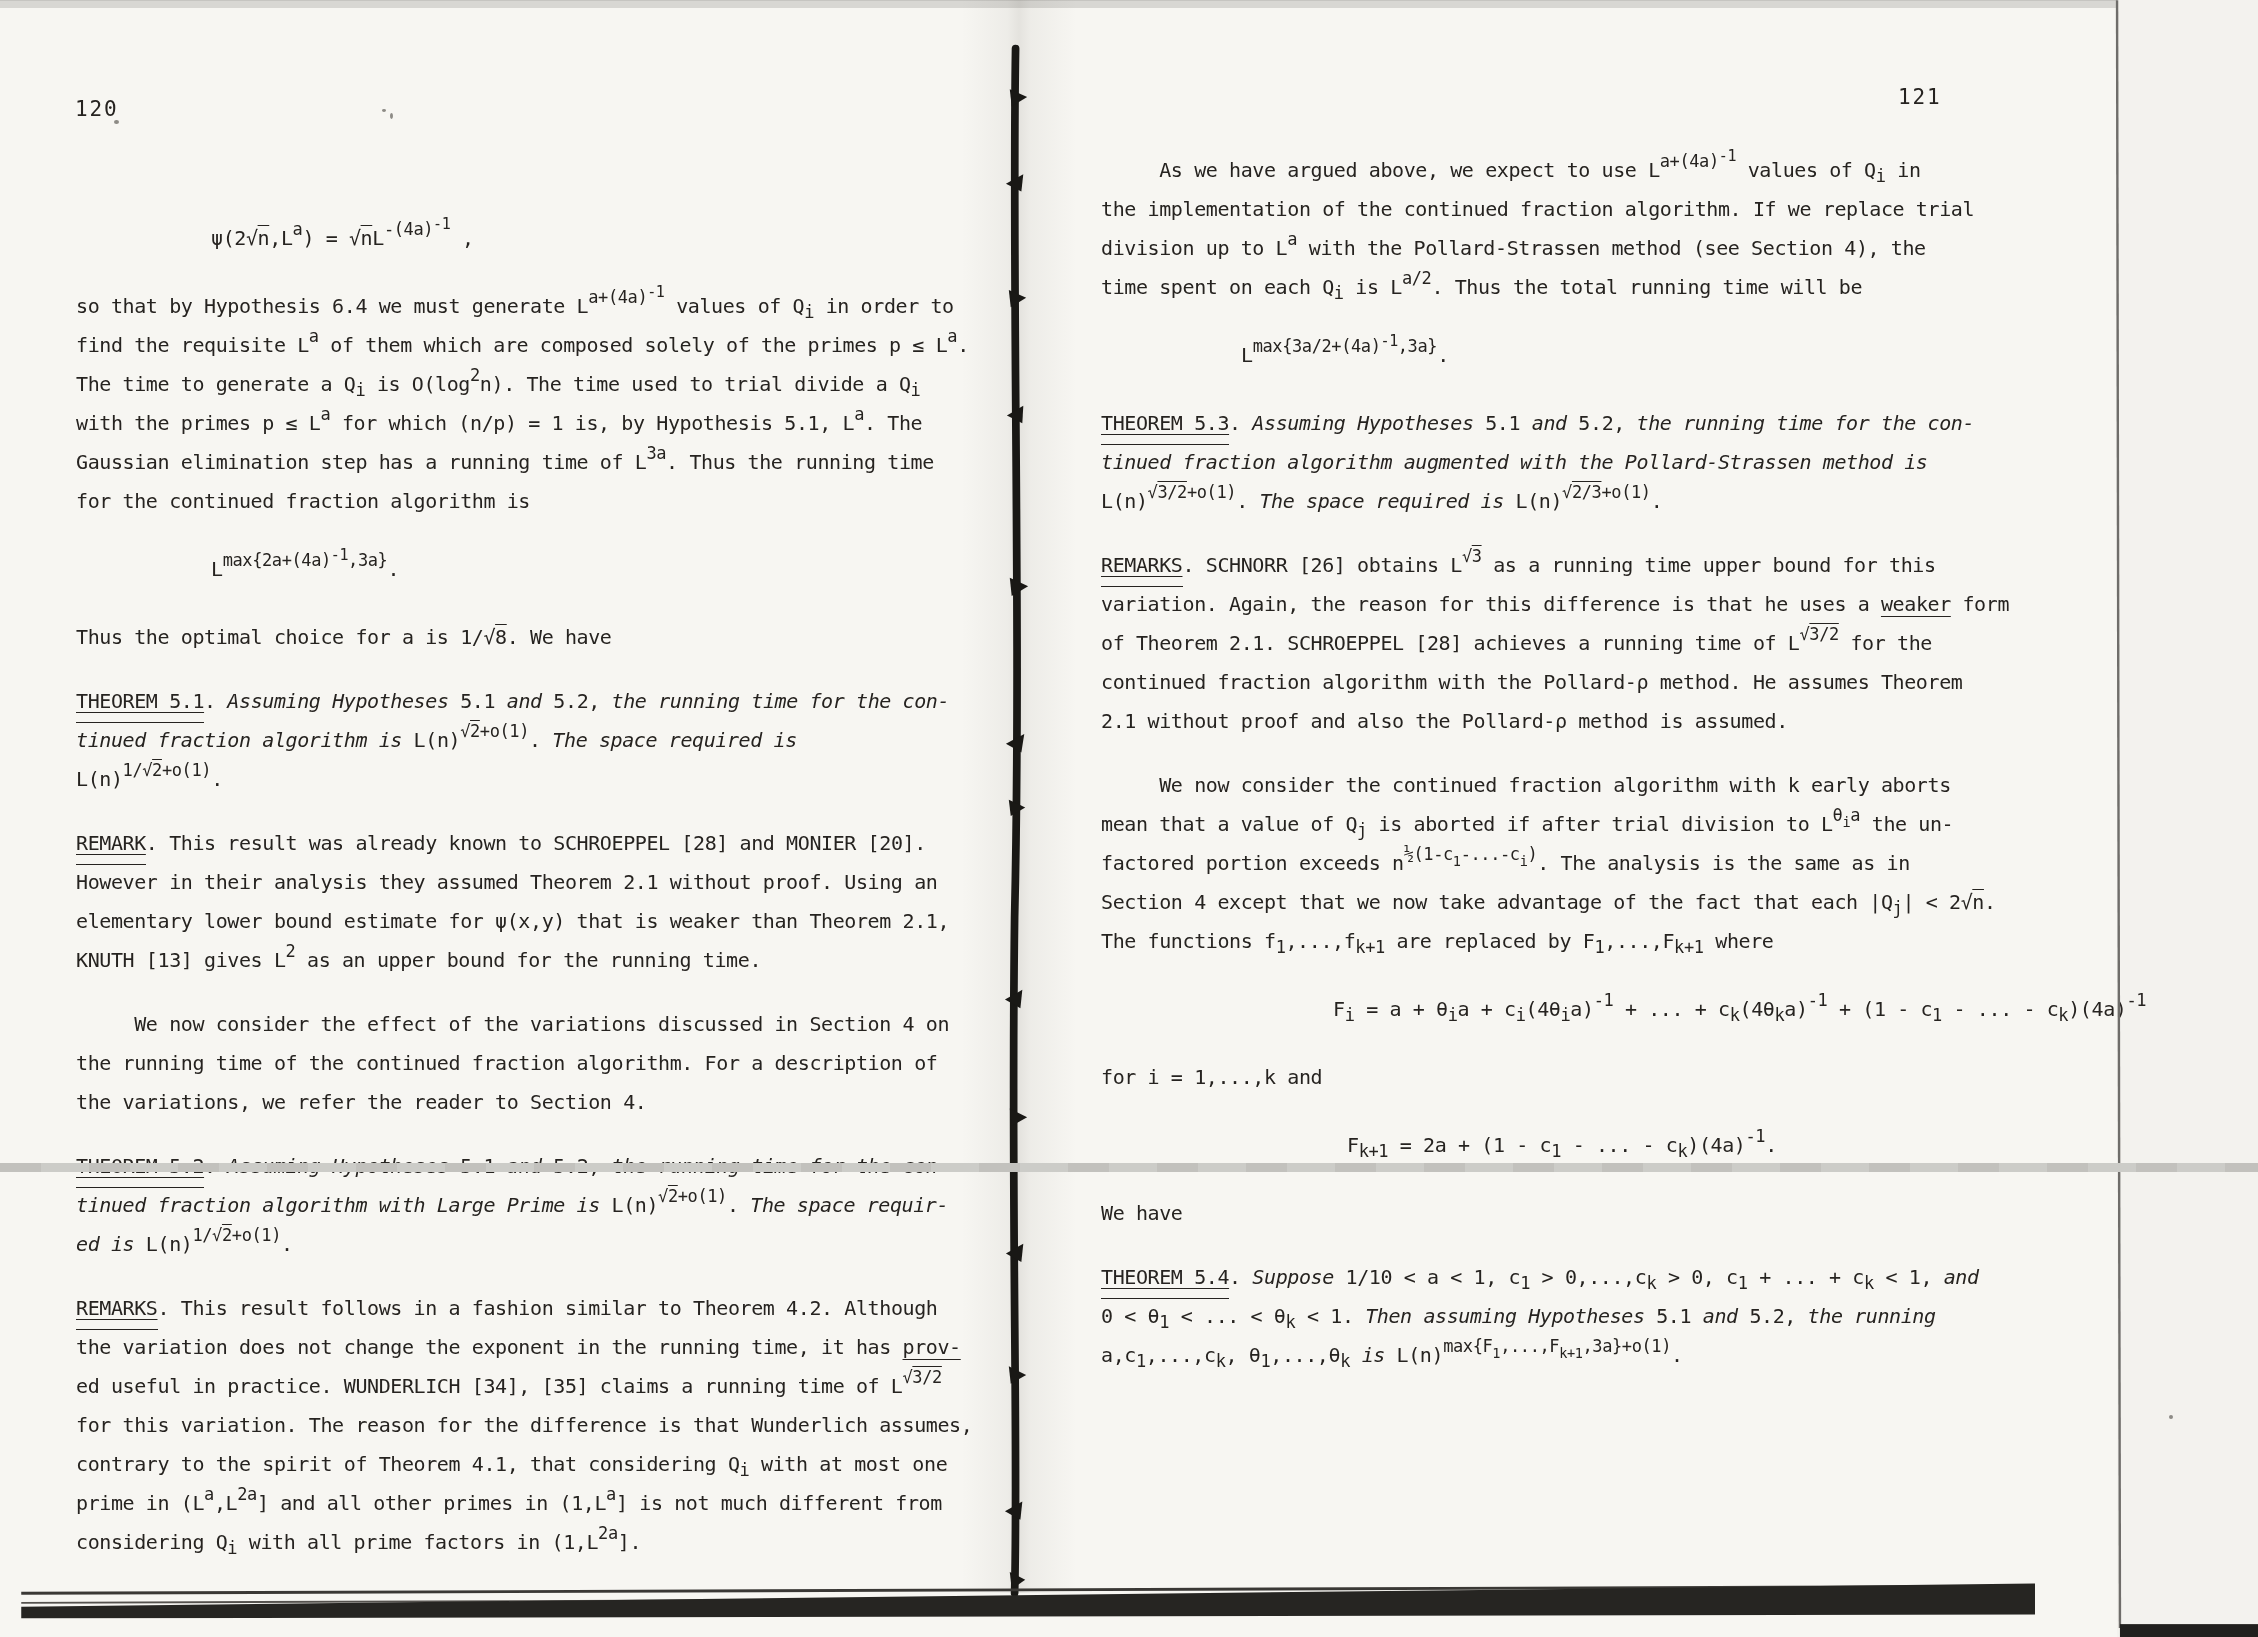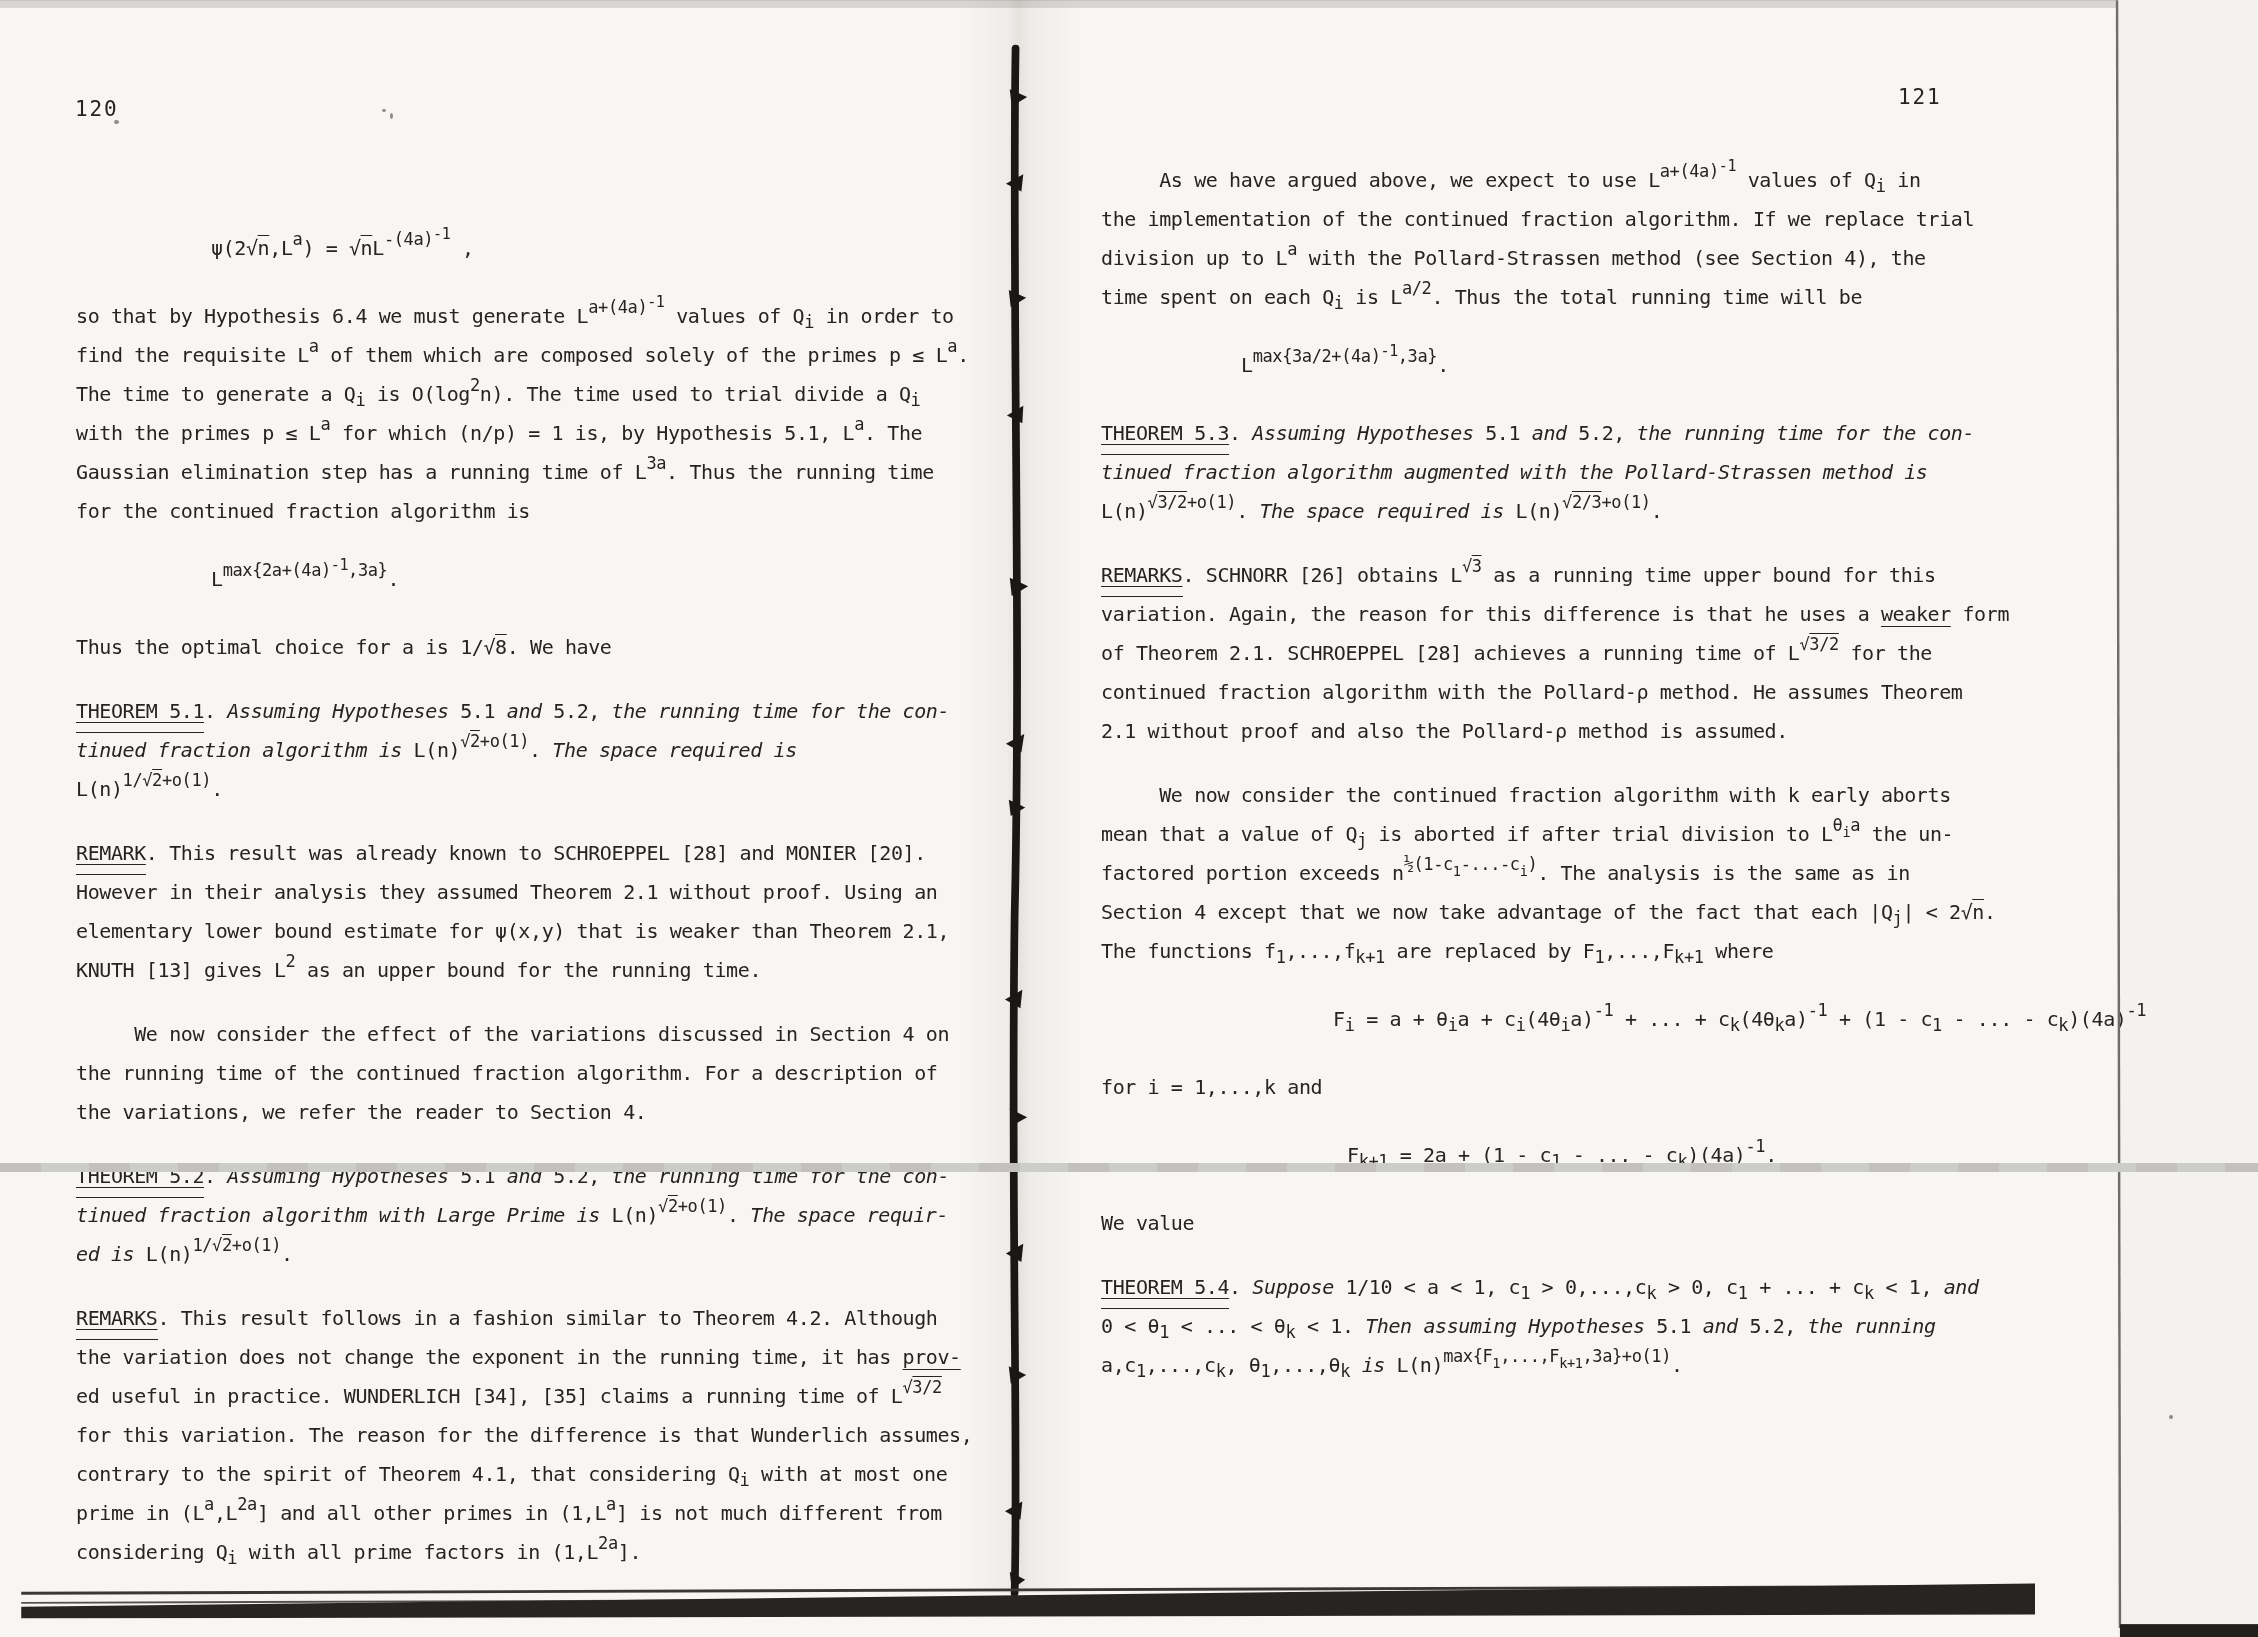--- a/index.html
+++ b/index.html
@@ -18,21 +18,21 @@
   svg.artifacts{position:absolute;left:0;top:0;pointer-events:none;}
 
   
   .pagenum{position:absolute;font-size:21px;letter-spacing:1.9px;}
   .page-content{position:absolute;font-size:20px;letter-spacing:-0.4px;}
   #left-content{left:76px;top:198px;width:927px;}
   #right-content{left:1101px;top:159px;width:946px;}
   .block{margin-top:25px;}
   .block:first-child{margin-top:0;}
   .block.formula{margin-top:29px;margin-bottom:29px;}
-  .line{height:39px;line-height:42px;white-space:pre;}
+  .line{height:39px;line-height:23px;white-space:pre;}
 
   
   .s-n{}
   .s-i{font-style:italic;}
   .s-u{text-decoration:underline;text-decoration-thickness:1.4px;text-underline-offset:3.9px;
        border-bottom:1.4px solid currentColor;padding-bottom:9px;}
   .s-u1{text-decoration:underline;text-decoration-thickness:1.4px;text-underline-offset:4.8px;}
   .s-ov{text-decoration:overline;text-decoration-thickness:1.4px;}
   .s-sup{position:relative;top:-0.6em;font-size:0.85em;}
   .s-sup.s-ov{text-decoration:overline;}
@@ -135,21 +135,21 @@
       <div class="block formula" style="padding-left: 232px;">
         <div class="line"><span class="s-n">F</span><span class="s-sub">i</span><span class="s-n"> = a + θ</span><span class="s-sub">i</span><span class="s-n">a + c</span><span class="s-sub">i</span><span class="s-n">(4θ</span><span class="s-sub">i</span><span class="s-n">a)</span><span class="s-sup">-1</span><span class="s-n"> + ... + c</span><span class="s-sub">k</span><span class="s-n">(4θ</span><span class="s-sub">k</span><span class="s-n">a)</span><span class="s-sup">-1</span><span class="s-n"> + (1 - c</span><span class="s-sub">1</span><span class="s-n"> - ... - c</span><span class="s-sub">k</span><span class="s-n">)(4a)</span><span class="s-sup">-1</span></div>
       </div>
       <div class="block para">
         <div class="line"><span class="s-n">for i = 1,...,k and</span></div>
       </div>
       <div class="block formula" style="padding-left: 246px;">
         <div class="line"><span class="s-n">F</span><span class="s-sub">k+1</span><span class="s-n"> = 2a + (1 - c</span><span class="s-sub">1</span><span class="s-n"> - ... - c</span><span class="s-sub">k</span><span class="s-n">)(4a)</span><span class="s-sup">-1</span><span class="s-n">.</span></div>
       </div>
       <div class="block para">
-        <div class="line"><span class="s-n">We value</span></div>
+        <div class="line"><span class="s-n">We have</span></div>
       </div>
       <div class="block para">
         <div class="line"><span class="s-u">THEOREM 5.4</span><span class="s-n">. </span><span class="s-i">Suppose </span><span class="s-n">1/10 &lt; a &lt; 1, c</span><span class="s-sub">1</span><span class="s-n"> &gt; 0,...,c</span><span class="s-sub">k</span><span class="s-n"> &gt; 0, c</span><span class="s-sub">1</span><span class="s-n"> + ... + c</span><span class="s-sub">k</span><span class="s-n"> &lt; 1, </span><span class="s-i">and</span></div>
         <div class="line"><span class="s-n">0 &lt; θ</span><span class="s-sub">1</span><span class="s-n"> &lt; ... &lt; θ</span><span class="s-sub">k</span><span class="s-n"> &lt; 1. </span><span class="s-i">Then assuming Hypotheses </span><span class="s-n">5.1 </span><span class="s-i">and </span><span class="s-n">5.2, </span><span class="s-i">the running</span></div>
         <div class="line"><span class="s-n">a,c</span><span class="s-sub">1</span><span class="s-n">,...,c</span><span class="s-sub">k</span><span class="s-n">, θ</span><span class="s-sub">1</span><span class="s-n">,...,θ</span><span class="s-sub">k</span><span class="s-n"> </span><span class="s-i">is </span><span class="s-n">L(n)</span><span class="s-sup">max{F</span><span class="s-supsub">1</span><span class="s-sup">,...,F</span><span class="s-supsub">k+1</span><span class="s-sup">,3a}+o(1)</span><span class="s-n">.</span></div>
       </div>
     </div>
 
   <div class="speck" style="left:114px;top:120px;width:4.8px;height:3.9px;"></div>
   <div class="speck" style="left:382px;top:109px;width:3.9px;height:2.9px;"></div>

